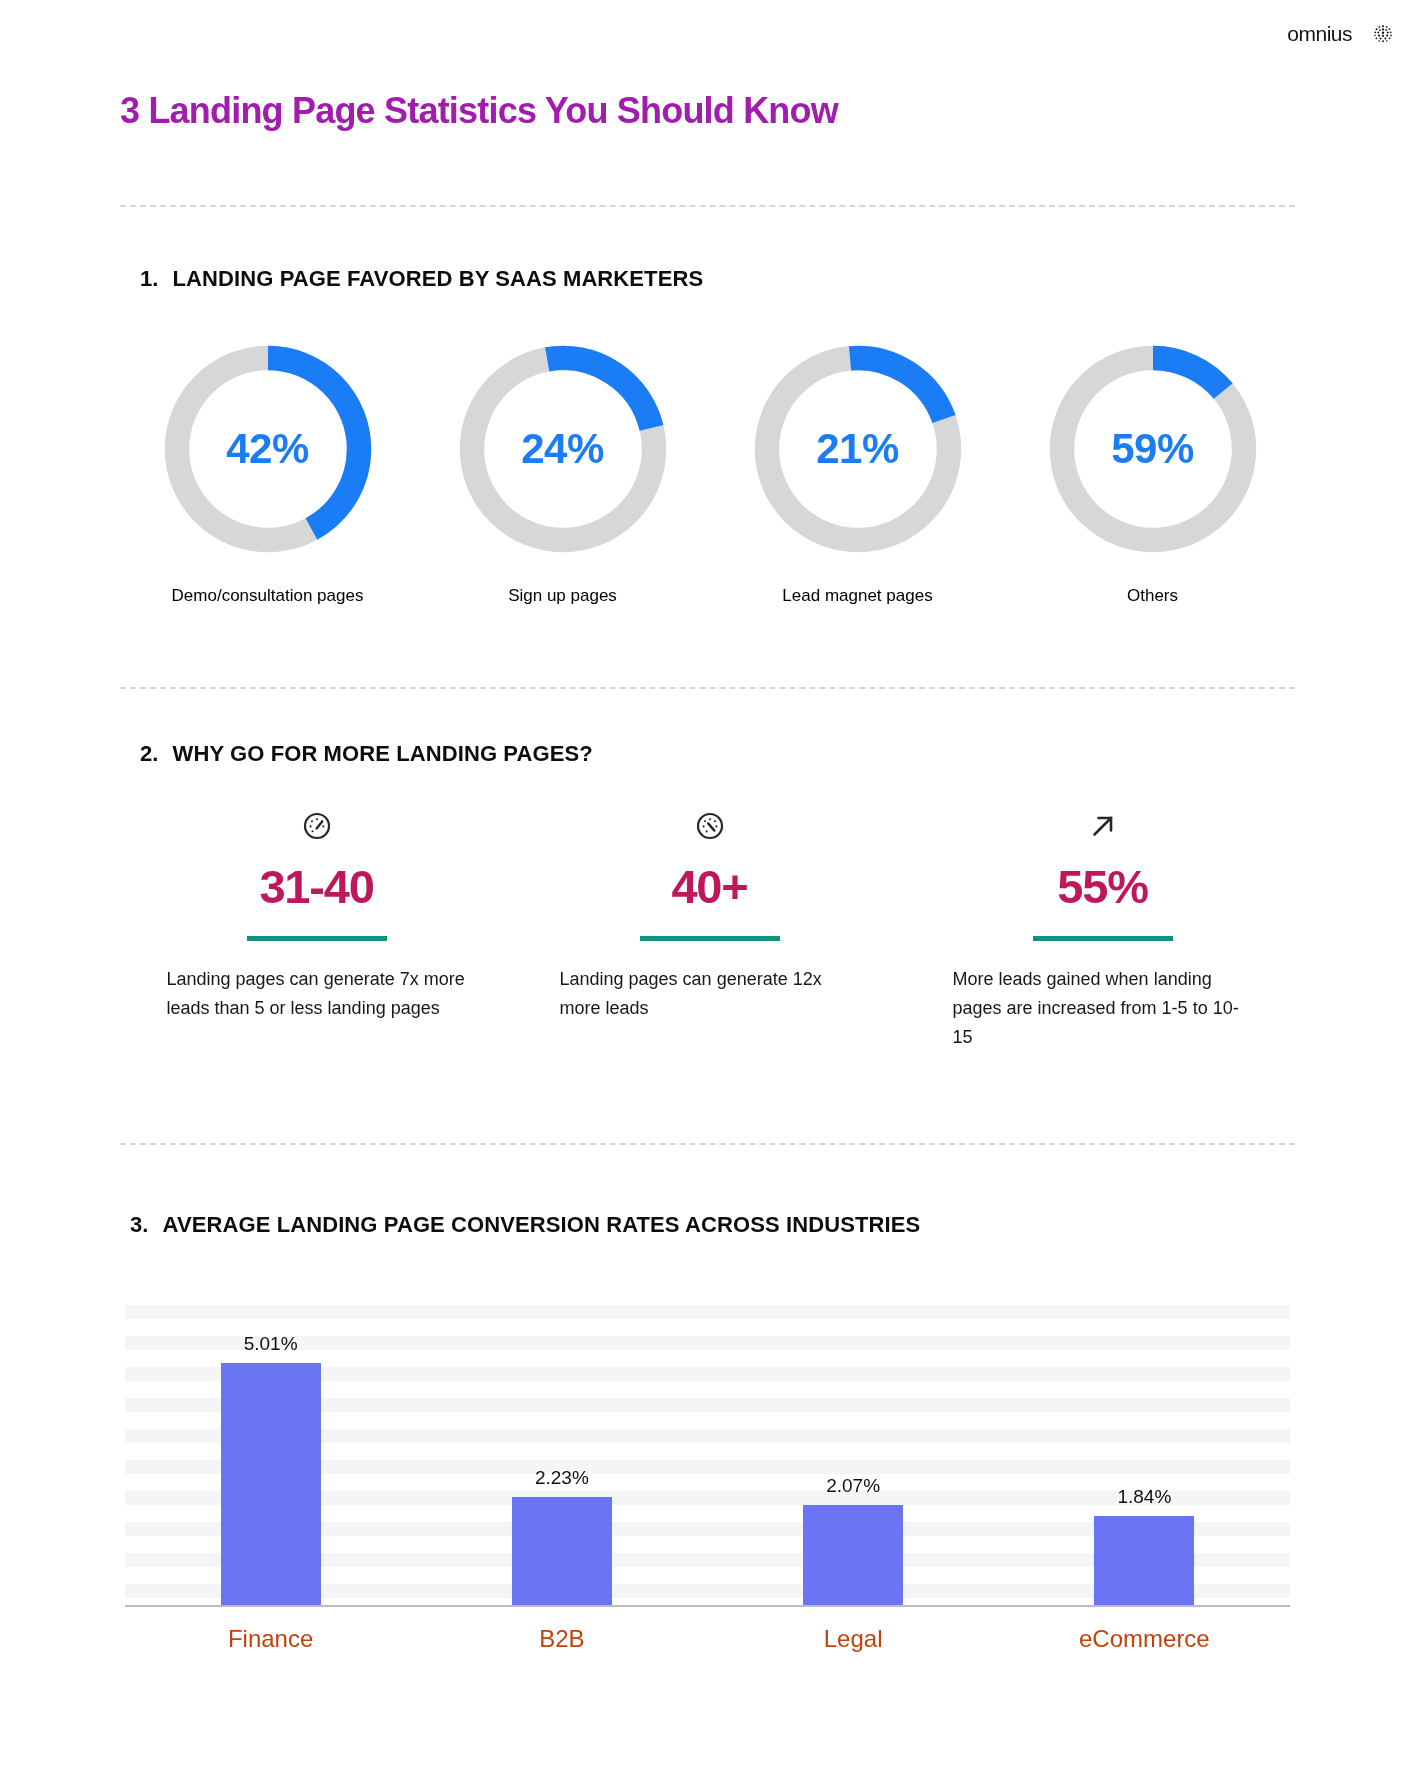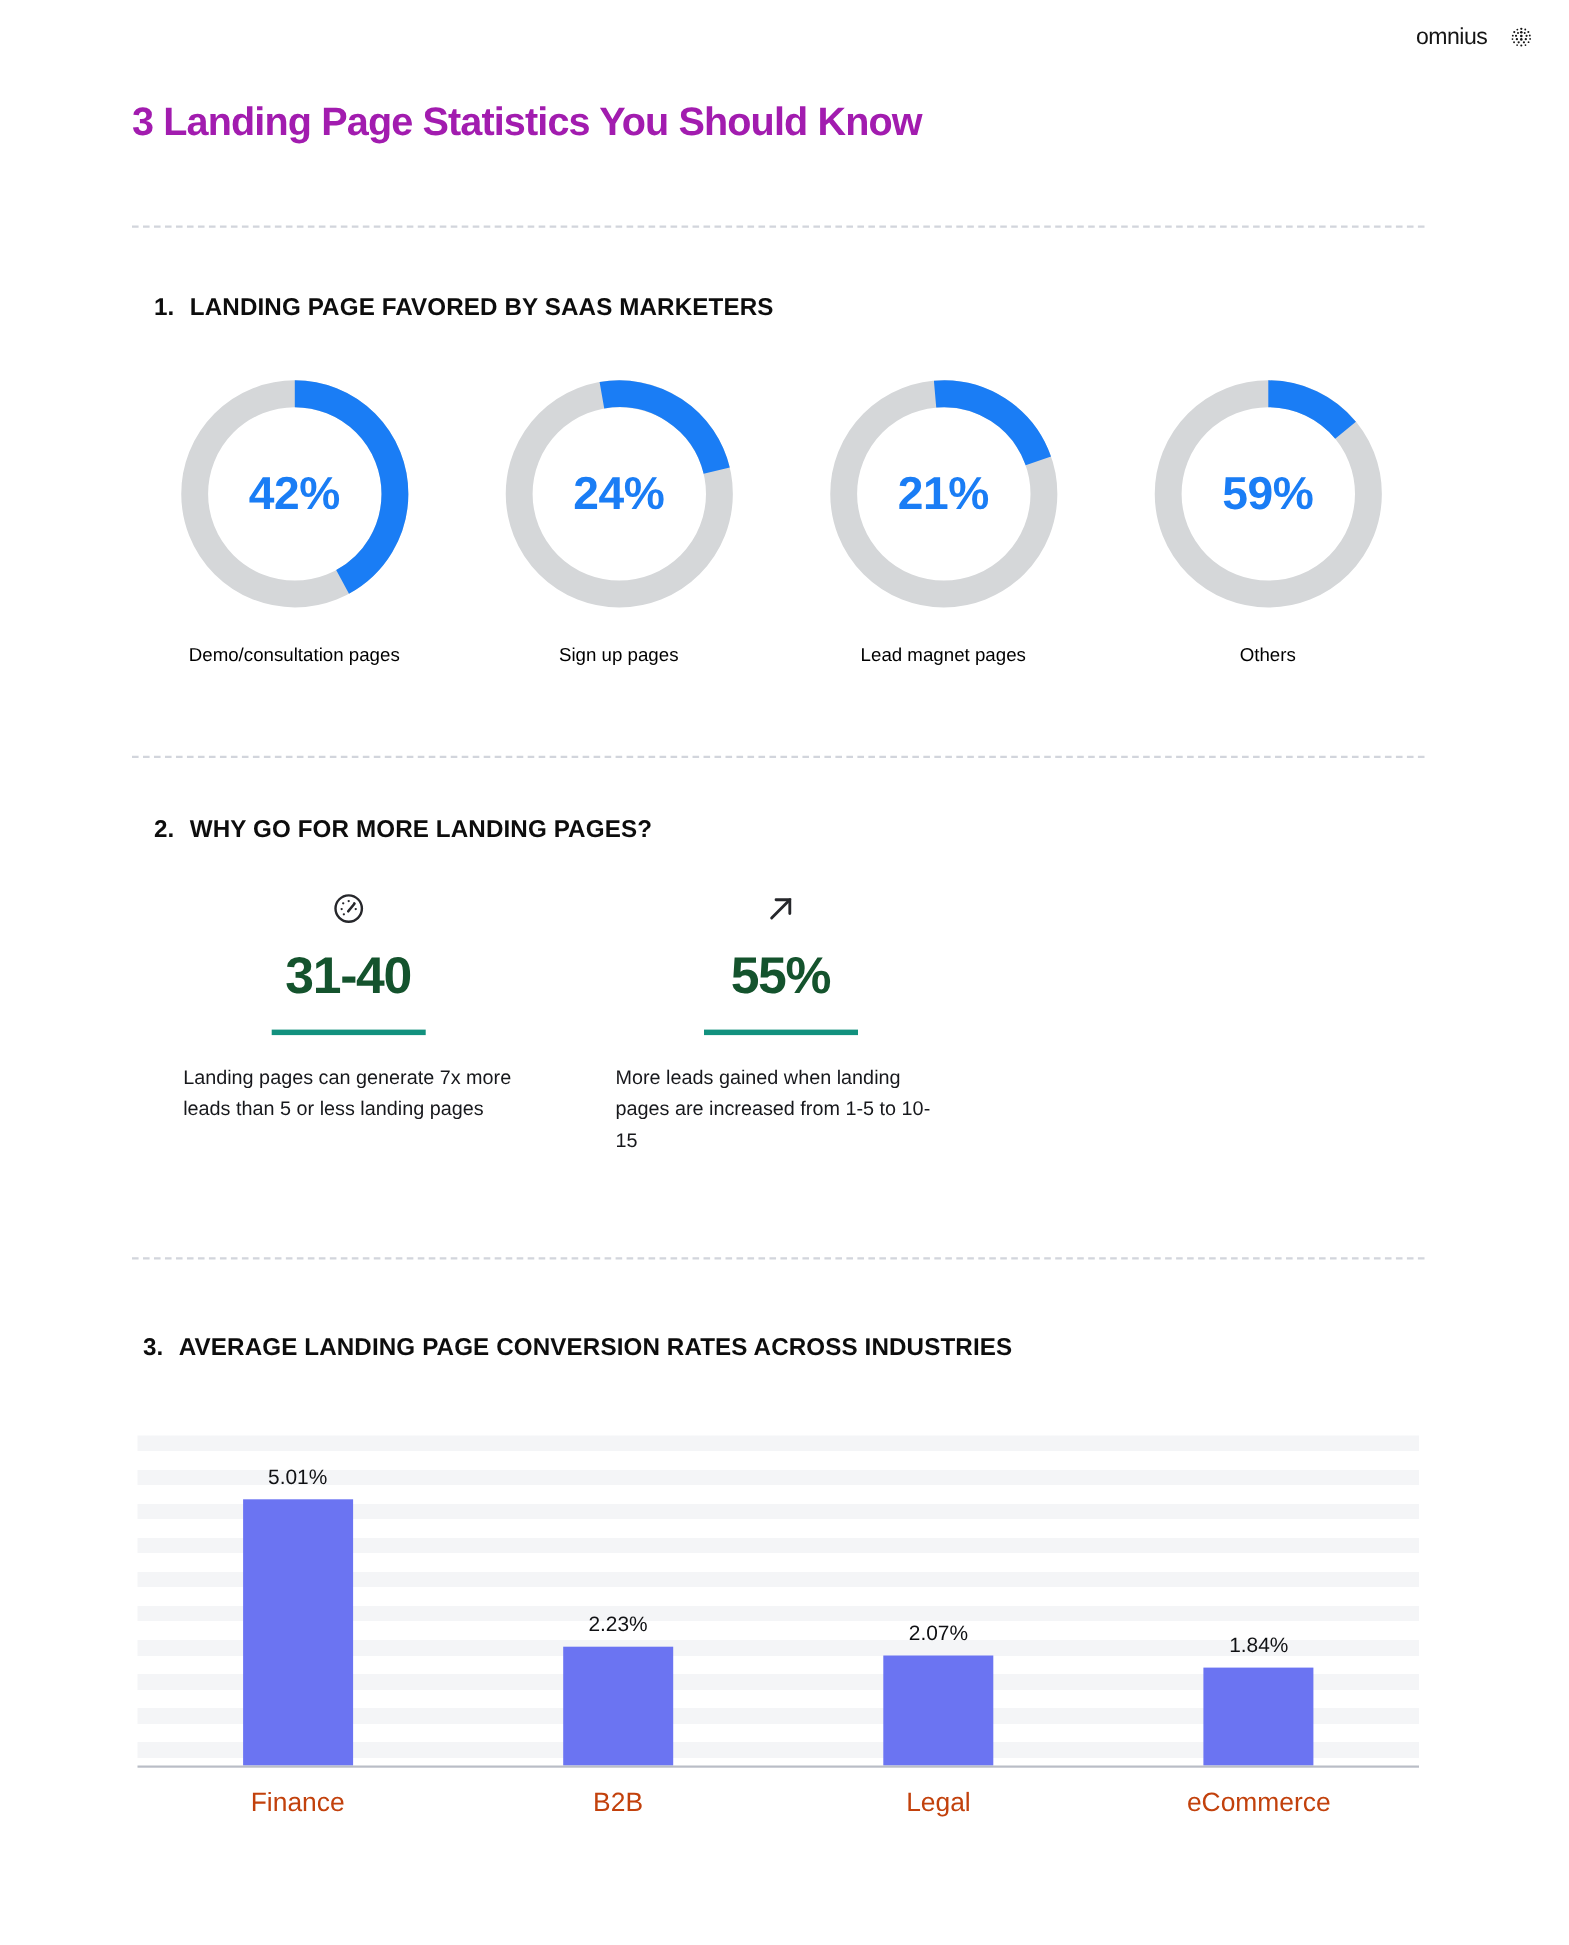--- a/index.html
+++ b/index.html
@@ -130,21 +130,21 @@
     flex-direction: column;
     align-items: center;
   }
   .stat-icon { height: 42px; display: flex; align-items: center; justify-content: center; }
   .stat-icon svg { display: block; }
   .stat-value {
     margin-top: 12px;
     font-size: 47px;
     font-weight: bold;
     letter-spacing: -1.2px;
-    color: #14532d;
+    color: #be185d;
   }
   .stat-rule {
     margin-top: 22px;
     width: 140px;
     height: 5px;
     background: #12917e;
   }
   .stat-desc {
     margin-top: 24px;
     font-size: 18px;
@@ -338,20 +338,37 @@
           <circle cx="21.4" cy="15.4" r="1.05" fill="#26272b"></circle>
           <circle cx="10.6" cy="20.2" r="1.05" fill="#26272b"></circle>
           <path d="M14.6 17.4 L20.2 10.6" stroke="#26272b" stroke-width="2.4" stroke-linecap="round"></path>
         </svg>
       </div>
       <div class="stat-value">31-40</div>
       <div class="stat-rule"></div>
       <div class="stat-desc">Landing pages can generate 7x more leads than 5 or less landing pages</div>
     </div>
 
+    <div class="stat-cell">
+      <div class="stat-icon">
+        <svg width="30" height="30" viewBox="0 0 30 30" aria-hidden="true">
+          <circle cx="15" cy="15" r="12" fill="none" stroke="#26272b" stroke-width="2.2"></circle>
+          <circle cx="15" cy="8.2" r="1.05" fill="#26272b"></circle>
+          <circle cx="20" cy="10.2" r="1.05" fill="#26272b"></circle>
+          <circle cx="10" cy="10.2" r="1.05" fill="#26272b"></circle>
+          <circle cx="8.6" cy="15.4" r="1.05" fill="#26272b"></circle>
+          <circle cx="21.4" cy="15.4" r="1.05" fill="#26272b"></circle>
+          <circle cx="11.6" cy="20.4" r="1.05" fill="#26272b"></circle>
+          <path d="M13.2 12.4 L19.4 19.6" stroke="#26272b" stroke-width="2.4" stroke-linecap="round"></path>
+        </svg>
+      </div>
+      <div class="stat-value">40+</div>
+      <div class="stat-rule"></div>
+      <div class="stat-desc">Landing pages can generate 12x more leads</div>
+    </div>
 
     <div class="stat-cell">
       <div class="stat-icon">
         <svg width="32" height="32" viewBox="0 0 32 32" aria-hidden="true">
           <path d="M7.5 24.5 L24 8" stroke="#26272b" stroke-width="2.6" stroke-linecap="round"></path>
           <path d="M11.5 8 L24 8 L24 20.5" fill="none" stroke="#26272b" stroke-width="2.6" stroke-linecap="round" stroke-linejoin="miter"></path>
         </svg>
       </div>
       <div class="stat-value">55%</div>
       <div class="stat-rule"></div>

